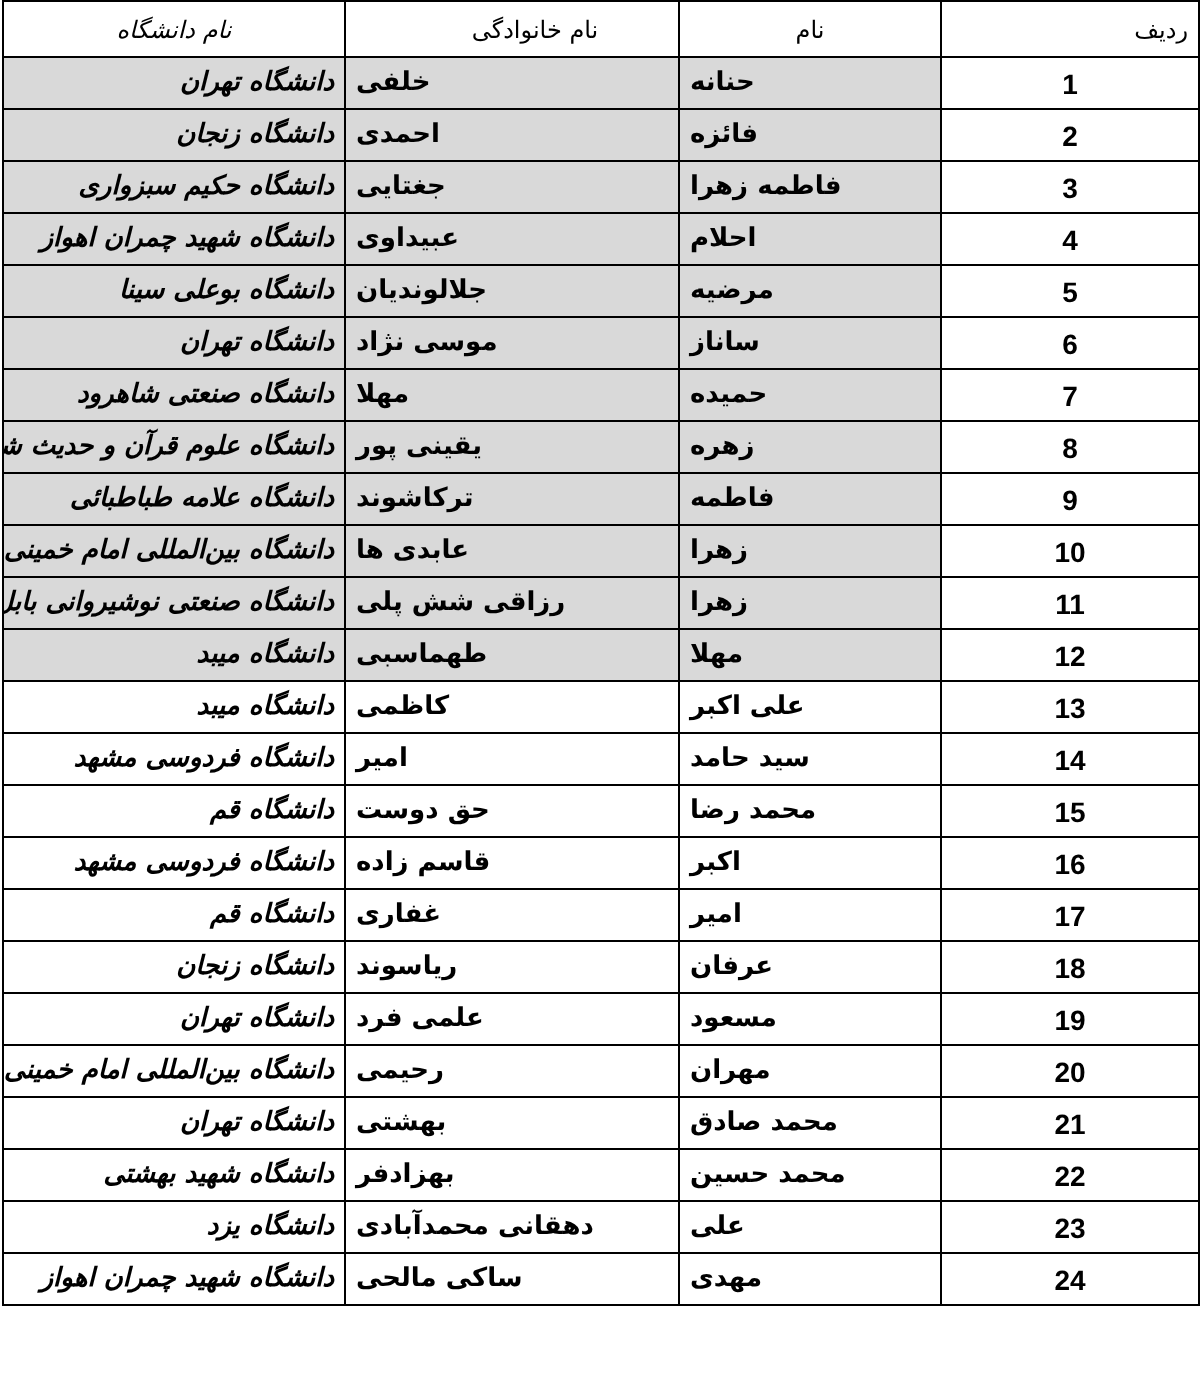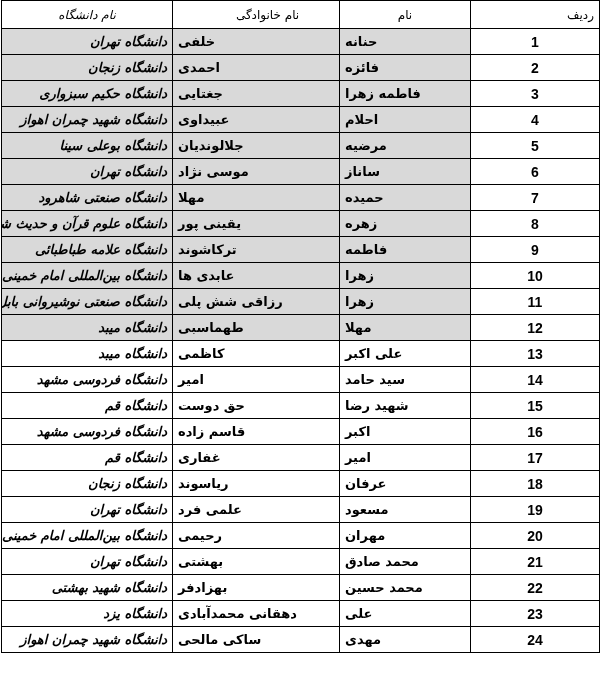--- a/index.html
+++ b/index.html
@@ -128,21 +128,21 @@
         <td class="c-uni">دانشگاه میبد</td>
       </tr>
       <tr class="plain">
         <td class="c-radif">14</td>
         <td class="c-name">سید حامد</td>
         <td class="c-family">امیر</td>
         <td class="c-uni">دانشگاه فردوسی مشهد</td>
       </tr>
       <tr class="plain">
         <td class="c-radif">15</td>
-        <td class="c-name">شهید رضا</td>
+        <td class="c-name">محمد رضا</td>
         <td class="c-family">حق دوست</td>
         <td class="c-uni">دانشگاه قم</td>
       </tr>
       <tr class="plain">
         <td class="c-radif">16</td>
         <td class="c-name">اکبر</td>
         <td class="c-family">قاسم زاده</td>
         <td class="c-uni">دانشگاه فردوسی مشهد</td>
       </tr>
       <tr class="plain">

